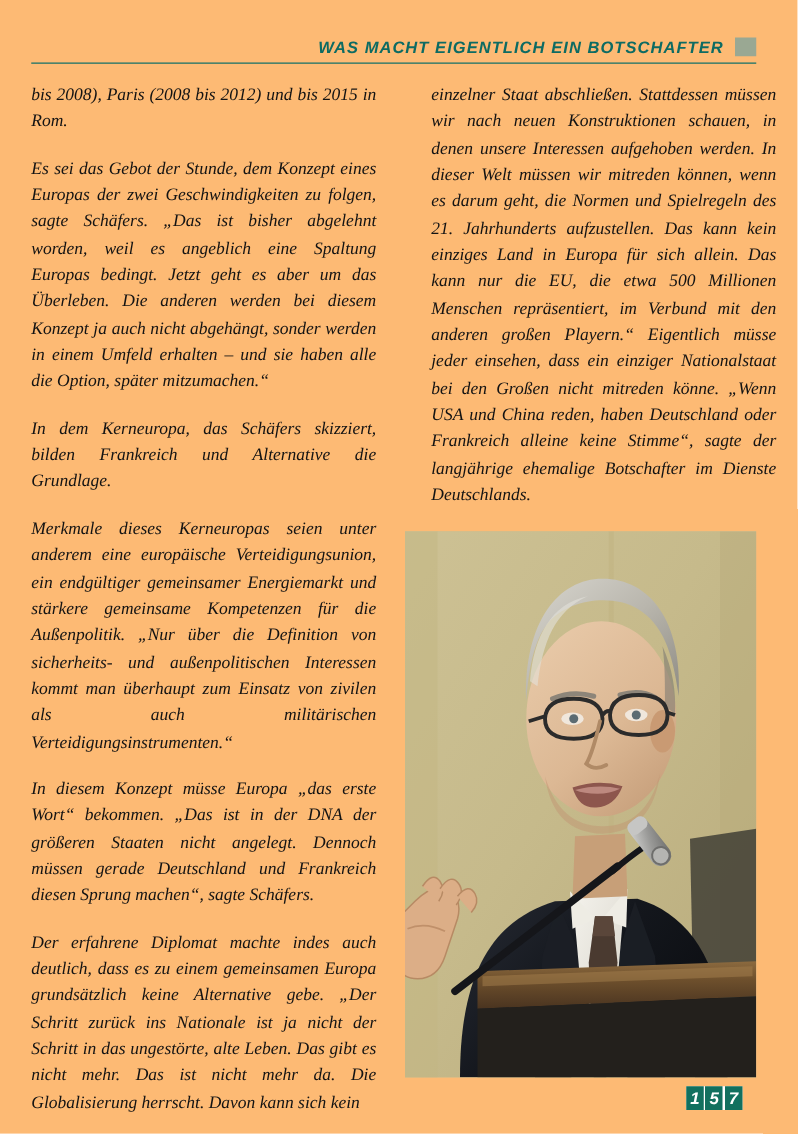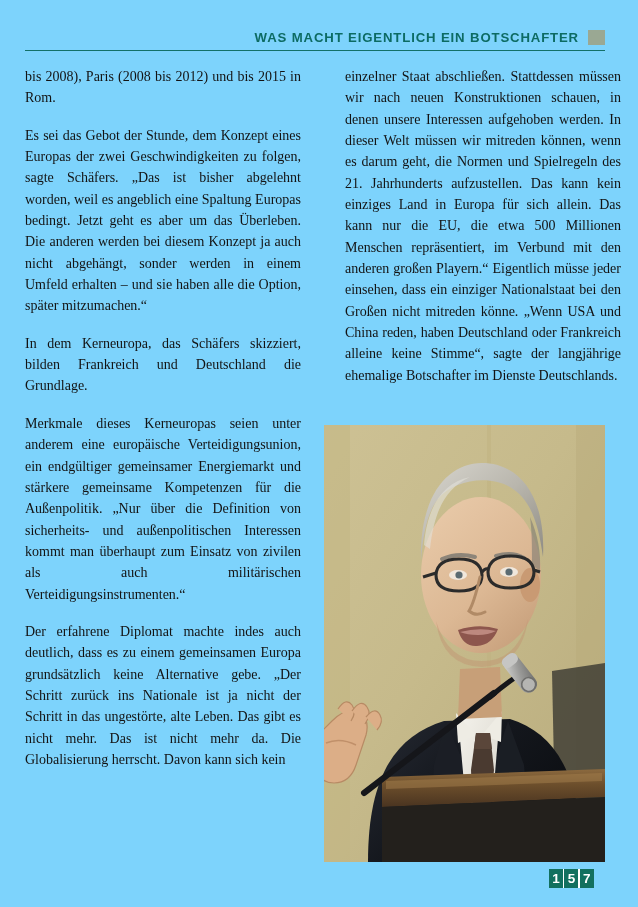--- a/index.html
+++ b/index.html
@@ -11,21 +11,22 @@
     width: 638px;
     height: 907px;
     position: relative;
     font-family: "Liberation Serif", "DejaVu Serif", serif;
     overflow: hidden;
   }
 
   .page {
     position: absolute;
     inset: 0;
-    background: #7dd3fc;
+    background: #fdba74;
+    font-style: italic;
   }
 
   
   .header {
     position: absolute;
     left: 25px;
     right: 33px;
     top: 26px;
     height: 22px;
     display: flex;
@@ -126,22 +127,23 @@
     <span class="header-title">WAS MACHT EIGENTLICH EIN BOTSCHAFTER</span>
     <span class="header-square"></span>
   </div>
   <div class="header-rule"></div>
 
   <div class="columns">
 
     <div class="col col-left">
       <p class="para">bis 2008), Paris (2008 bis 2012) und bis 2015 in Rom.</p>
       <p class="para">Es sei das Gebot der Stunde, dem Konzept eines Europas der zwei Geschwindigkeiten zu folgen, sagte Schäfers. „Das ist bisher abgelehnt worden, weil es angeblich eine Spaltung Europas bedingt. Jetzt geht es aber um das Überleben. Die anderen werden bei diesem Konzept ja auch nicht abgehängt, sonder werden in einem Umfeld erhalten – und sie haben alle die Option, später mitzumachen.“</p>
-      <p class="para">In dem Kerneuropa, das Schäfers skizziert, bilden Frankreich und Deutschland die Grundlage.</p>
+      <p class="para">In dem Kerneuropa, das Schäfers skizziert, bilden Frankreich und Alternative die Grundlage.</p>
       <p class="para">Merkmale dieses Kerneuropas seien unter anderem eine europäische Verteidigungsunion, ein endgültiger gemeinsamer Energiemarkt und stärkere gemeinsame Kompetenzen für die Außenpolitik. „Nur über die Definition von sicherheits- und außenpolitischen Interessen kommt man überhaupt zum Einsatz von zivilen als auch militärischen Verteidigungsinstrumenten.“</p>
+      <p class="para">In diesem Konzept müsse Europa „das erste Wort“ bekommen. „Das ist in der DNA der größeren Staaten nicht angelegt. Dennoch müssen gerade Deutschland und Frankreich diesen Sprung machen“, sagte Schäfers.</p>
       <p class="para">Der erfahrene Diplomat machte indes auch deutlich, dass es zu einem gemeinsamen Europa grundsätzlich keine Alternative gebe. „Der Schritt zurück ins Nationale ist ja nicht der Schritt in das ungestörte, alte Leben. Das gibt es nicht mehr. Das ist nicht mehr da. Die Globalisierung herrscht. Davon kann sich kein</p>
     </div>
 
     <div class="col col-right">
       <p class="para">einzelner Staat abschließen. Stattdessen müssen wir nach neuen Konstruktionen schauen, in denen unsere Interessen aufgehoben werden. In dieser Welt müssen wir mitreden können, wenn es darum geht, die Normen und Spielregeln des 21. Jahrhunderts aufzustellen. Das kann kein einziges Land in Europa für sich allein. Das kann nur die EU, die etwa 500 Millionen Menschen repräsentiert, im Verbund mit den anderen großen Playern.“ Eigentlich müsse jeder einsehen, dass ein einziger Nationalstaat bei den Großen nicht mitreden könne. „Wenn USA und China reden, haben Deutschland oder Frankreich alleine keine Stimme“, sagte der langjährige ehemalige Botschafter im Dienste Deutschlands.</p>
     </div>
 
   </div>
 
   <div class="photo">

